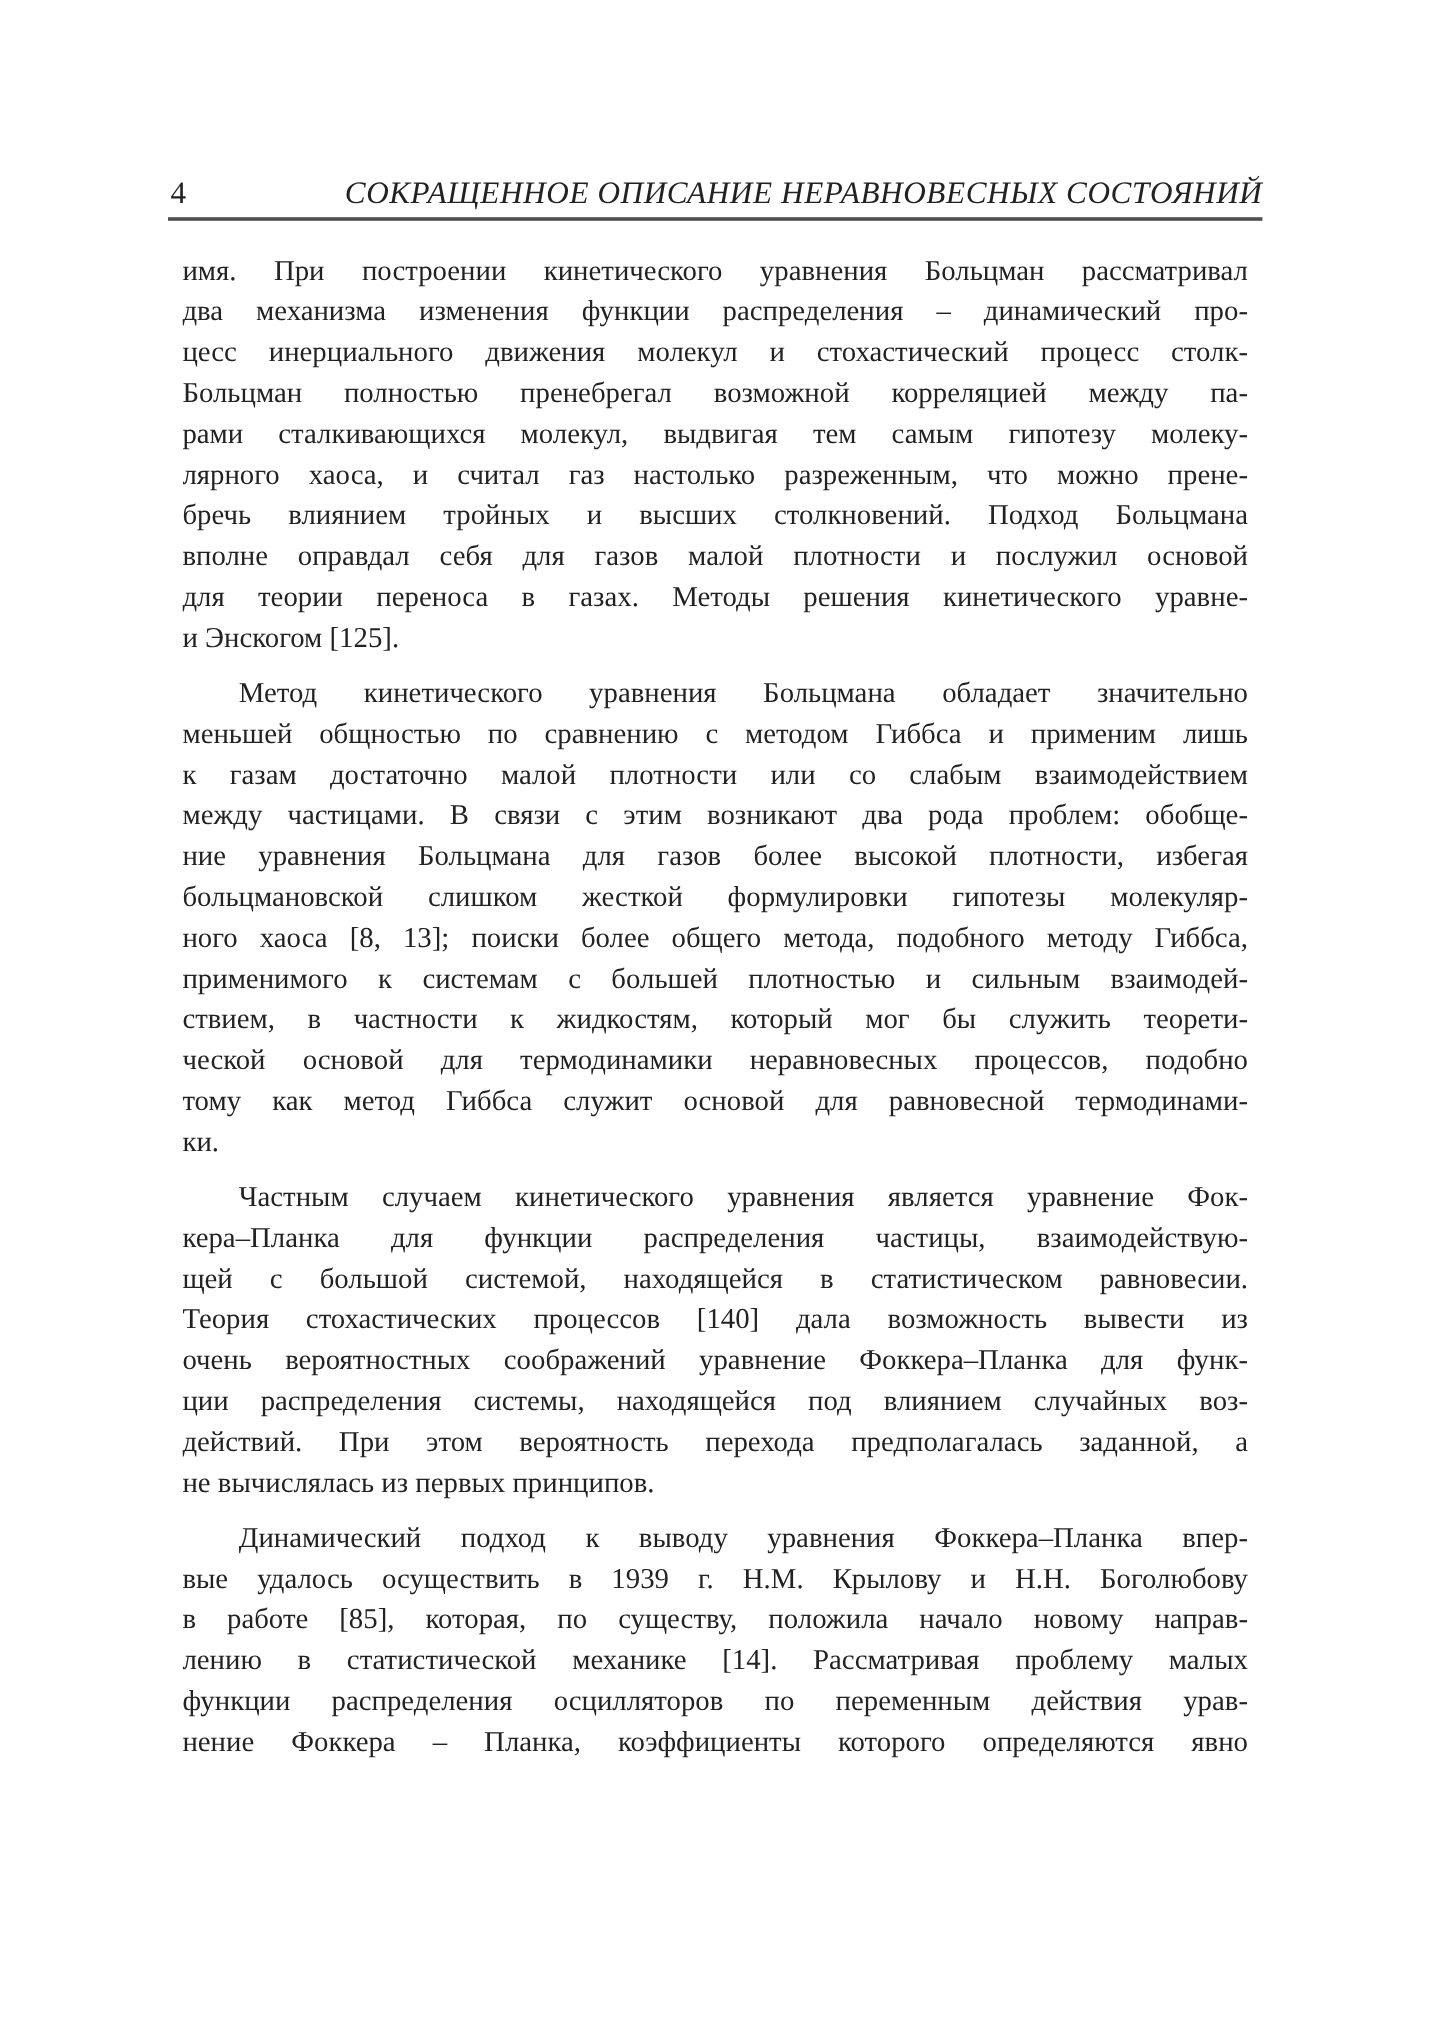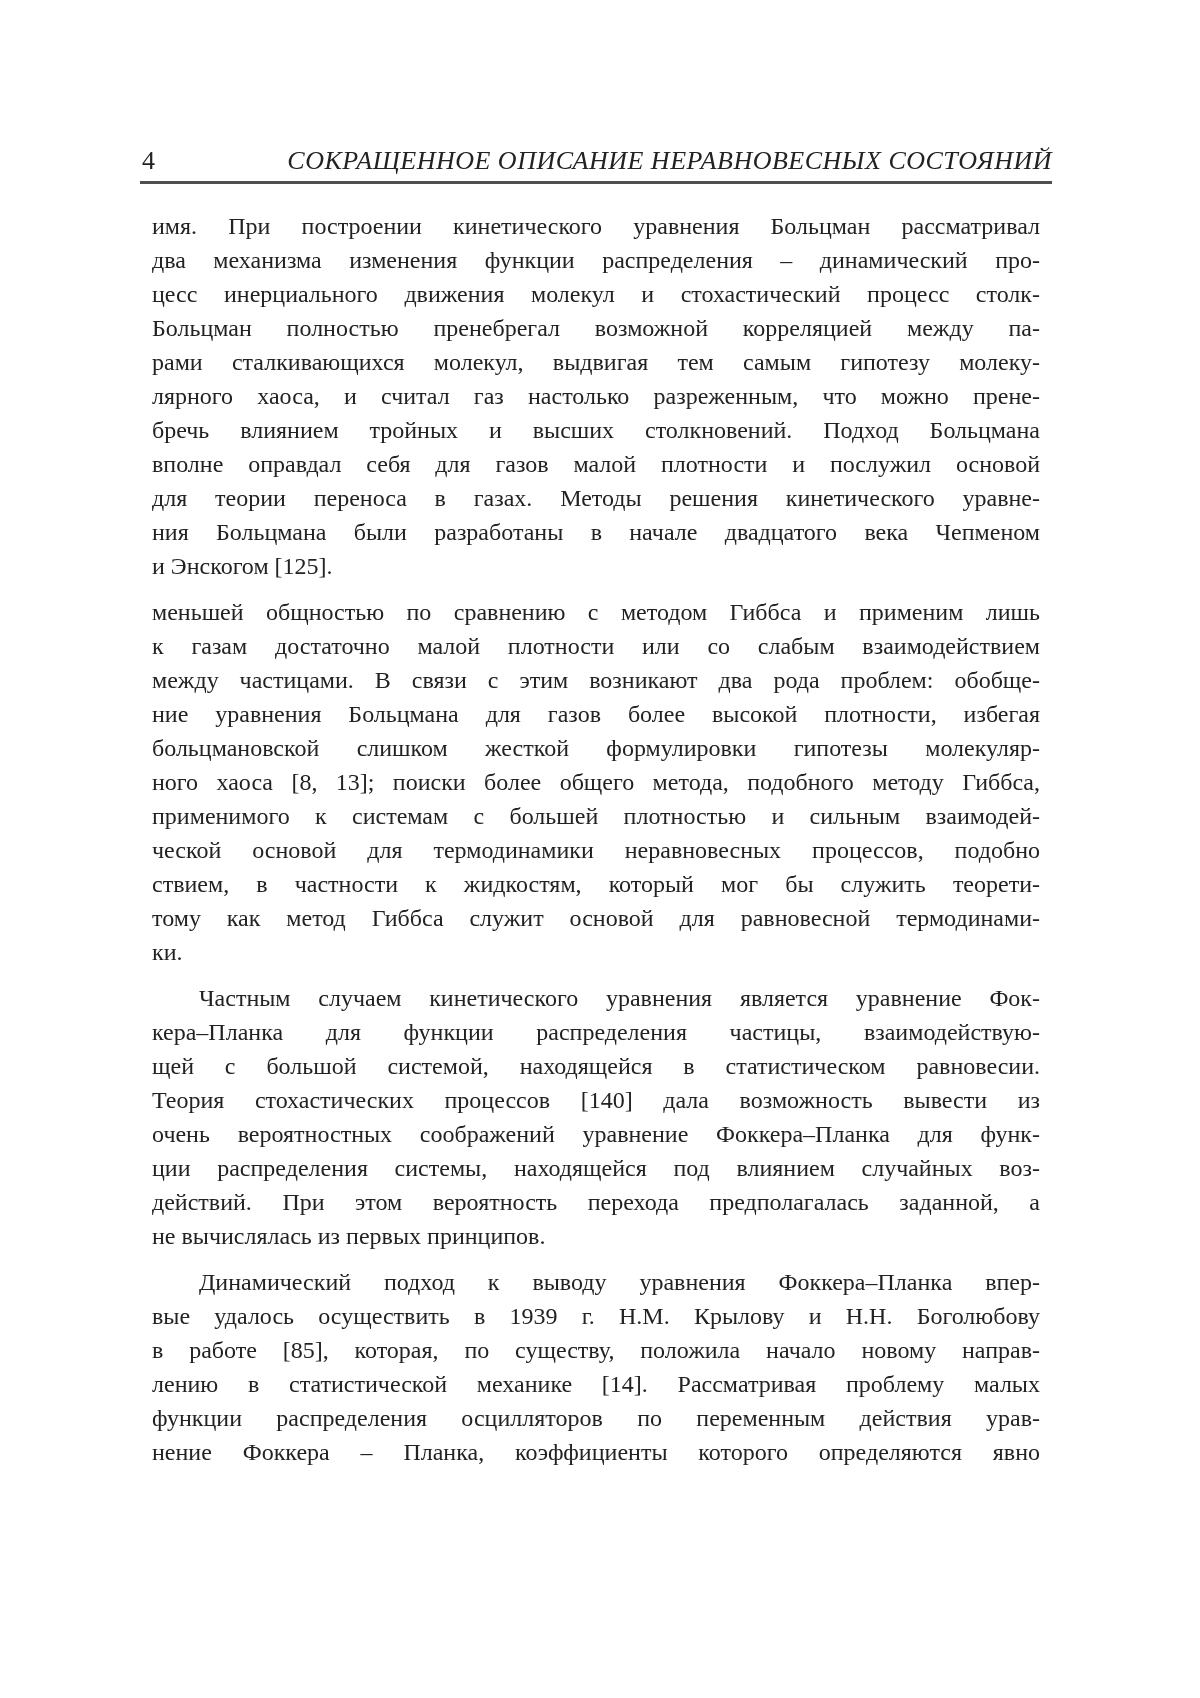--- a/index.html
+++ b/index.html
@@ -75,33 +75,33 @@
         <div class="para">
           <div class="line" style="">имя. При построении кинетического уравнения Больцман рассматривал</div>
           <div class="line" style="">два механизма изменения функции распределения – динамический про-</div>
           <div class="line" style="">цесс инерциального движения молекул и стохастический процесс столк-</div>
           <div class="line" style="">Больцман полностью пренебрегал возможной корреляцией между па-</div>
           <div class="line" style="">рами сталкивающихся молекул, выдвигая тем самым гипотезу молеку-</div>
           <div class="line" style="">лярного хаоса, и считал газ настолько разреженным, что можно прене-</div>
           <div class="line" style="">бречь влиянием тройных и высших столкновений. Подход Больцмана</div>
           <div class="line" style="">вполне оправдал себя для газов малой плотности и послужил основой</div>
           <div class="line" style="">для теории переноса в газах. Методы решения кинетического уравне-</div>
-          <div class="line" style="">ния Больцмана были разработаны в начале двадцатого века Чепменом</div>
           <div class="line lastline" style="">и Энскогом [125].</div>
         </div>
         <div class="para">
+          <div class="line indent" style="">Метод кинетического уравнения Больцмана обладает значительно</div>
           <div class="line" style="">меньшей общностью по сравнению с методом Гиббса и применим лишь</div>
           <div class="line" style="">к газам достаточно малой плотности или со слабым взаимодействием</div>
           <div class="line" style="">между частицами. В связи с этим возникают два рода проблем: обобще-</div>
           <div class="line" style="">ние уравнения Больцмана для газов более высокой плотности, избегая</div>
           <div class="line" style="">больцмановской слишком жесткой формулировки гипотезы молекуляр-</div>
           <div class="line" style="">ного хаоса [8, 13]; поиски более общего метода, подобного методу Гиббса,</div>
           <div class="line" style="">применимого к системам с большей плотностью и сильным взаимодей-</div>
+          <div class="line" style="">ствием, в частности к жидкостям, который мог бы служить теорети-</div>
           <div class="line" style="">ческой основой для термодинамики неравновесных процессов, подобно</div>
-          <div class="line" style="">ствием, в частности к жидкостям, который мог бы служить теорети-</div>
           <div class="line" style="">тому как метод Гиббса служит основой для равновесной термодинами-</div>
           <div class="line lastline" style="">ки.</div>
         </div>
         <div class="para">
           <div class="line indent" style="">Частным случаем кинетического уравнения является уравнение Фок-</div>
           <div class="line" style="">кера–Планка для функции распределения частицы, взаимодействую-</div>
           <div class="line" style="">щей с большой системой, находящейся в статистическом равновесии.</div>
           <div class="line" style="">Теория стохастических процессов [140] дала возможность вывести из</div>
           <div class="line" style="">очень вероятностных соображений уравнение Фоккера–Планка для функ-</div>
           <div class="line" style="">ции распределения системы, находящейся под влиянием случайных воз-</div>

